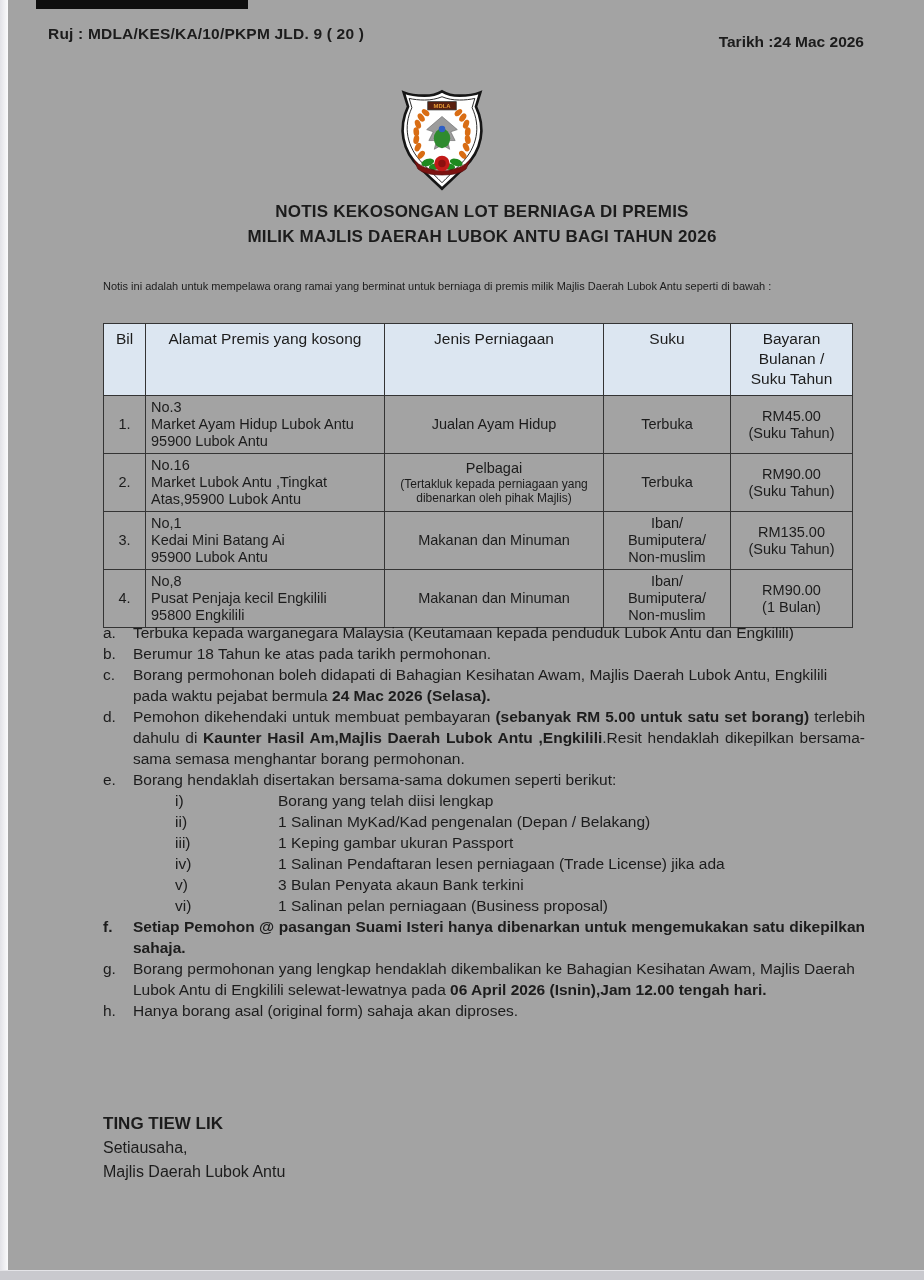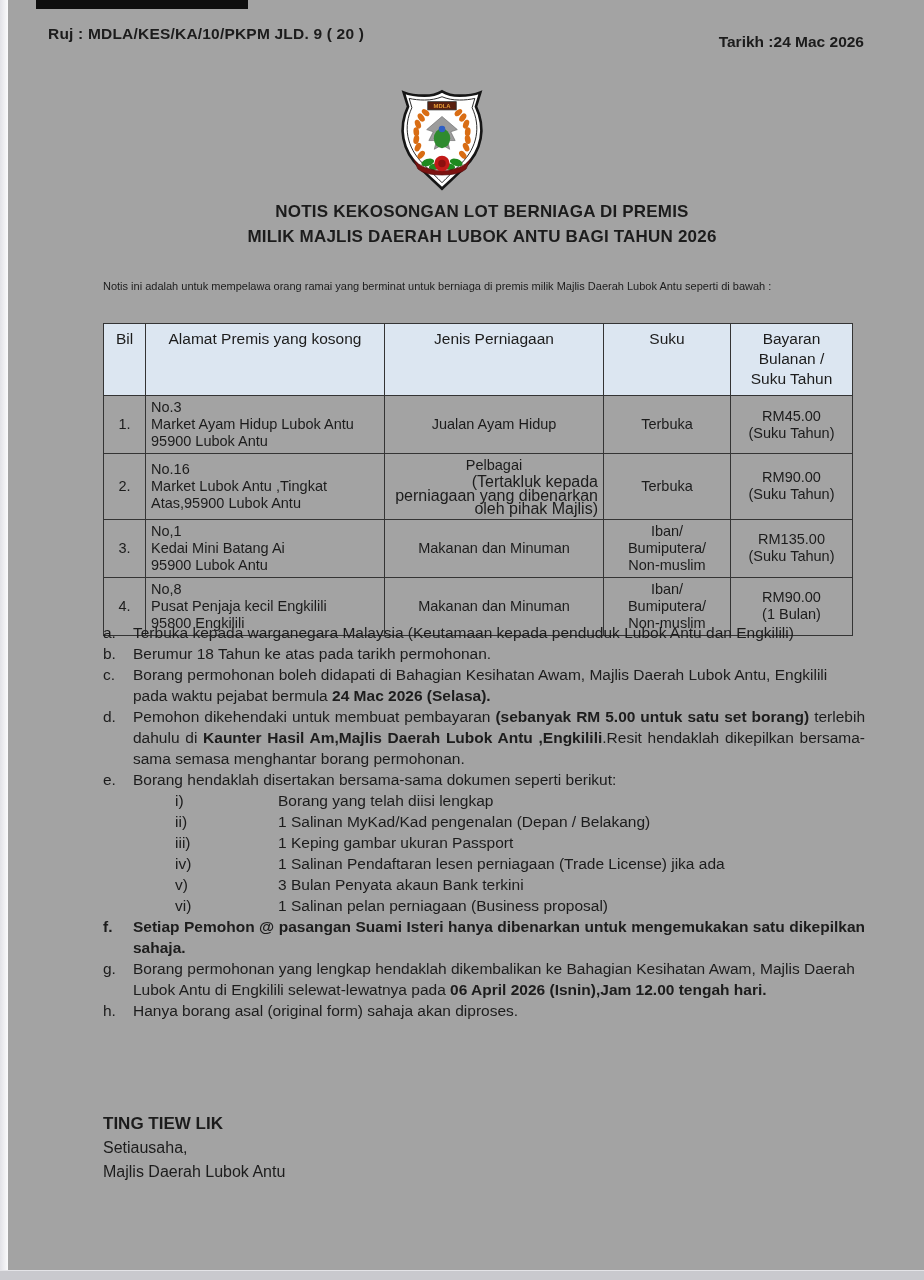--- a/index.html
+++ b/index.html
@@ -22,21 +22,21 @@
   .intro{position:absolute;left:103px;top:256px;width:762px;font-size:11px;line-height:26px;margin-top:17px;}
 
   table.vacancy{position:absolute;left:103px;top:323px;width:749px;border-collapse:collapse;
     font-size:14.5px;line-height:17px;table-layout:fixed;}
   table.vacancy td,table.vacancy th{border:1.6px solid #343434;padding:3px 5px;vertical-align:middle;}
   table.vacancy th{background:#dce6f1;font-weight:normal;font-size:15.5px;line-height:20px;
     vertical-align:top;padding-top:5px;height:63px;}
   td.c{text-align:center;}
   td.alamat{text-align:left;padding-left:8px;vertical-align:middle;}
   tr.r{height:57px;}
-  .jnote{font-size:16px;line-height:13.5px;margin-top:1px;text-align:right;}
+  .jnote{font-size:12px;line-height:13.5px;margin-top:1px;}
 
   .notes{position:absolute;left:103px;top:622px;width:762px;font-size:15.5px;line-height:21px;}
   .note{display:flex;align-items:flex-start;}
   .nlabel{flex:0 0 30px;}
   .ntext{flex:1;}
   .just{text-align:justify;}
   .b,.ntext .b{font-weight:bold;}
   .sublist{margin:0 0 0 72px;}
   .subitem{display:flex;}
   .slabel{flex:0 0 103px;}

